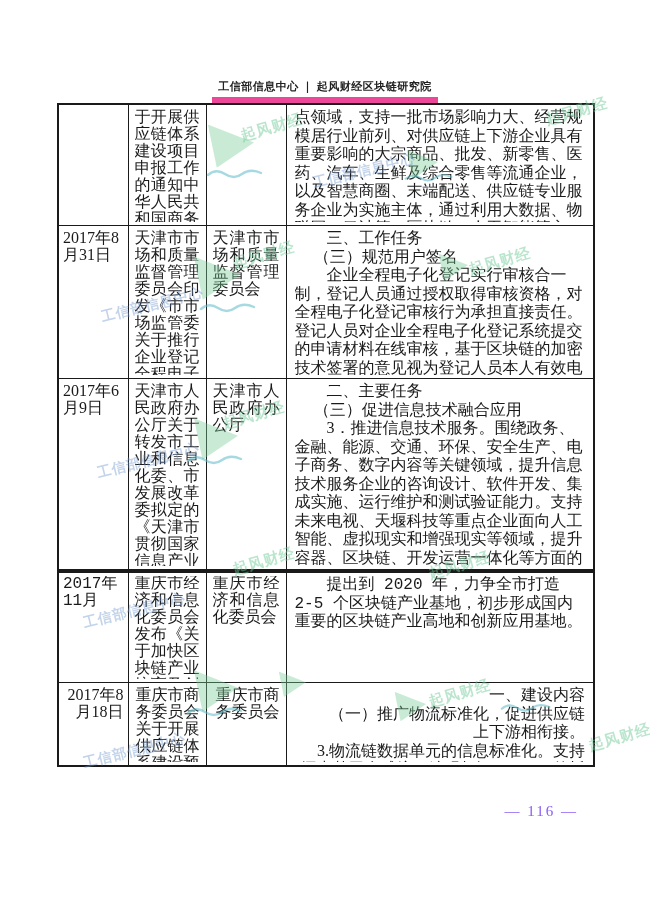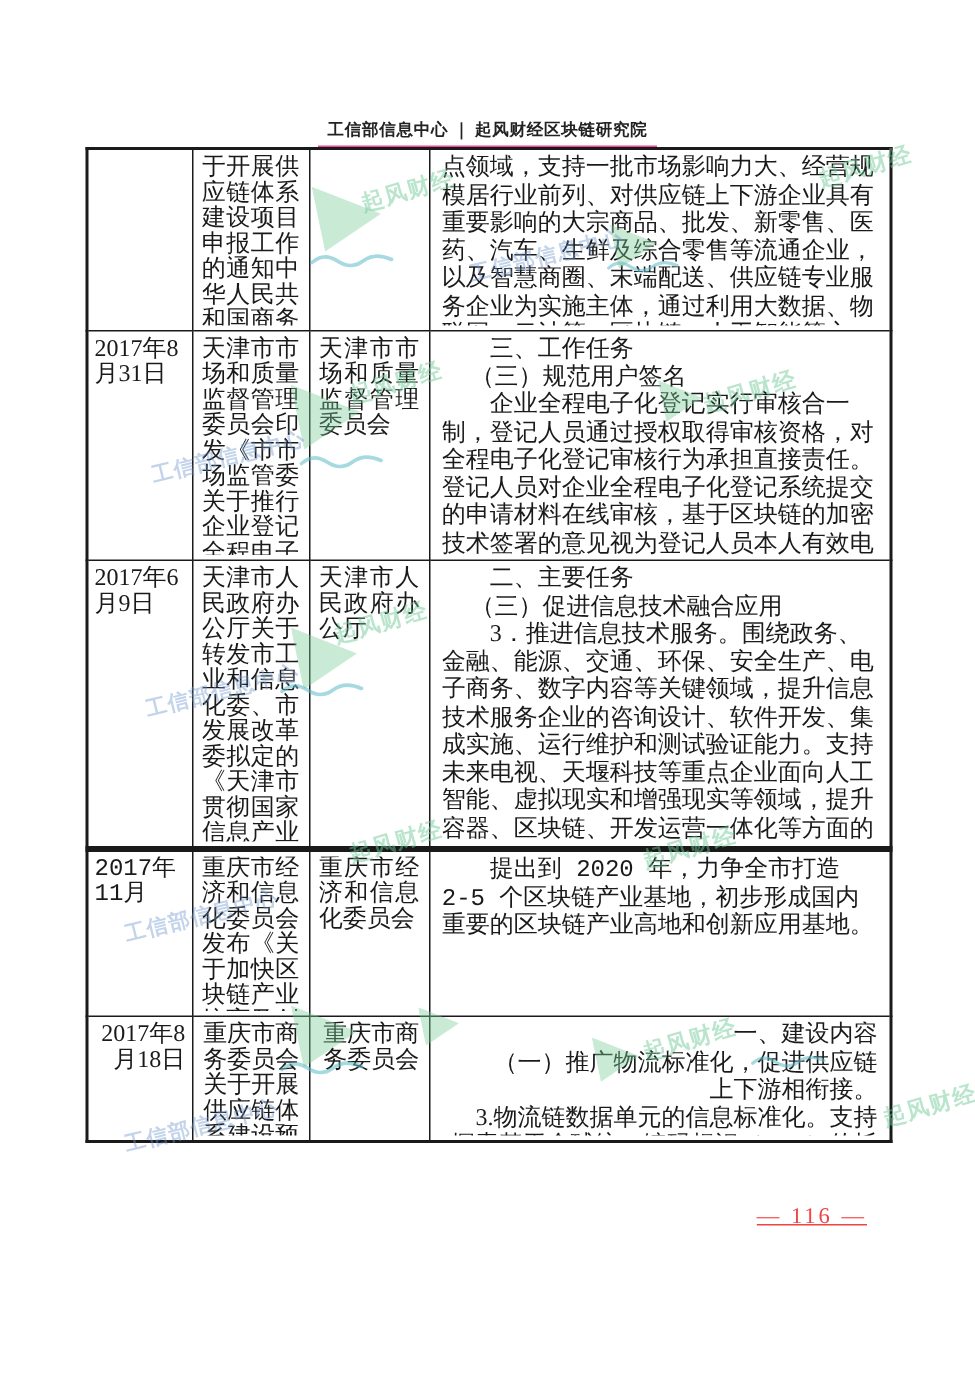--- a/index.html
+++ b/index.html
@@ -3,21 +3,21 @@
 <meta charset="utf-8">
 <style>
   html,body{margin:0;padding:0;background:#888;}
   .page{
     position:relative;width:650px;height:919px;background:#ffffff;margin:0 auto;
     font-family:"Liberation Serif","DejaVu Serif",serif;color:#1a1a1a;overflow:hidden;
   }
   
   .header-wrap{text-align:center;padding-top:40px;position:relative;z-index:1;}
   .header{display:inline-block;font-size:11px;font-weight:bold;letter-spacing:.5px;
-    border-bottom:1px solid #ec4899;padding:0 6px 3px 6px;color:#222;margin-top:39px;}
+    border-bottom:6px solid #ec4899;padding:0 6px 3px 6px;color:#222;margin-top:39px;}
   
   table.tbl{border-collapse:collapse;margin:0 57px;width:536px;table-layout:fixed;
     position:relative;z-index:1;}
   table.tbl,table.tbl td{border:1px solid #1a1a1a;}
   table.tbl{border:2px solid #1a1a1a;}
   td{vertical-align:top;padding:3px 6px;font-size:16px;line-height:17px;}
   td.c-date{padding:3px 4px;}
   td.c-doc,td.c-agy{text-align:justify;text-justify:inter-character;}
   td.c-main{padding:3px 8px;line-height:18.5px;}
   .cell{overflow:hidden;}
@@ -30,21 +30,21 @@
   p{margin:0;}
   .ind2{text-indent:2em;}
   .ind1{text-indent:1.2em;}
   .ind05{text-indent:.5em;}
   .flush{text-indent:0;}
   
   .caption{text-align:center;font-weight:bold;font-size:13px;margin:13px 0 11px 0;
     position:relative;z-index:1;letter-spacing:1px;}
   
   .pagenum{position:absolute;right:72px;top:803px;font-size:15px;letter-spacing:2px;
-    color:#ef4444;z-index:1;text-decoration:underline;}
+    color:#8b5cf6;z-index:1;}
   
   .wm-layer{position:absolute;left:0;top:0;width:650px;height:919px;z-index:2;
     pointer-events:none;}
   .wm{position:absolute;white-space:nowrap;}
   .wm-green{color:rgba(110,200,150,.48);font-size:15px;font-weight:bold;
     transform:rotate(-16deg);letter-spacing:1px;}
   .wm-blue{color:rgba(110,150,205,.42);font-size:14px;font-weight:bold;
     transform:rotate(-14deg);letter-spacing:1px;}
   .tri{position:absolute;display:block;background:rgba(120,205,150,.40);
     clip-path:polygon(0 0,100% 52%,10% 100%);transform:rotate(-6deg);}

